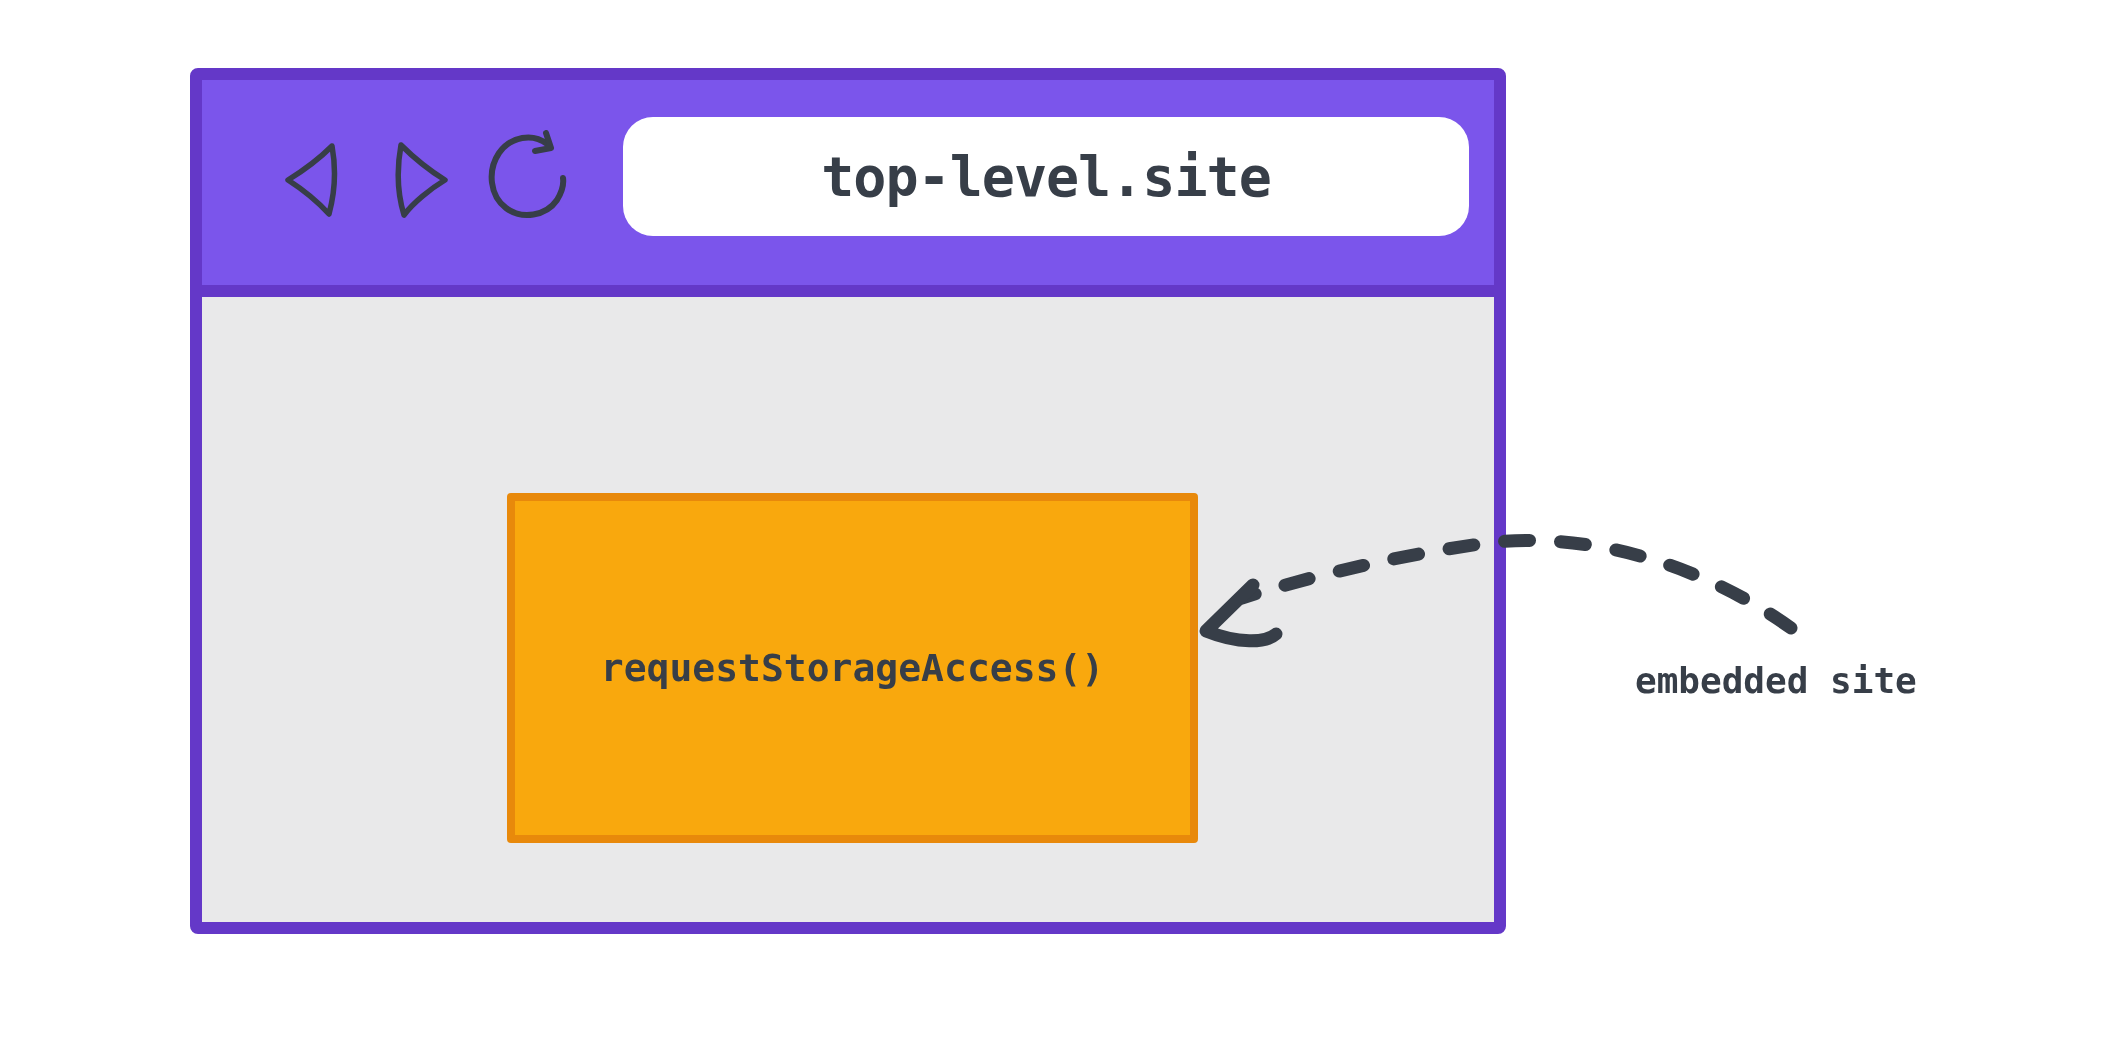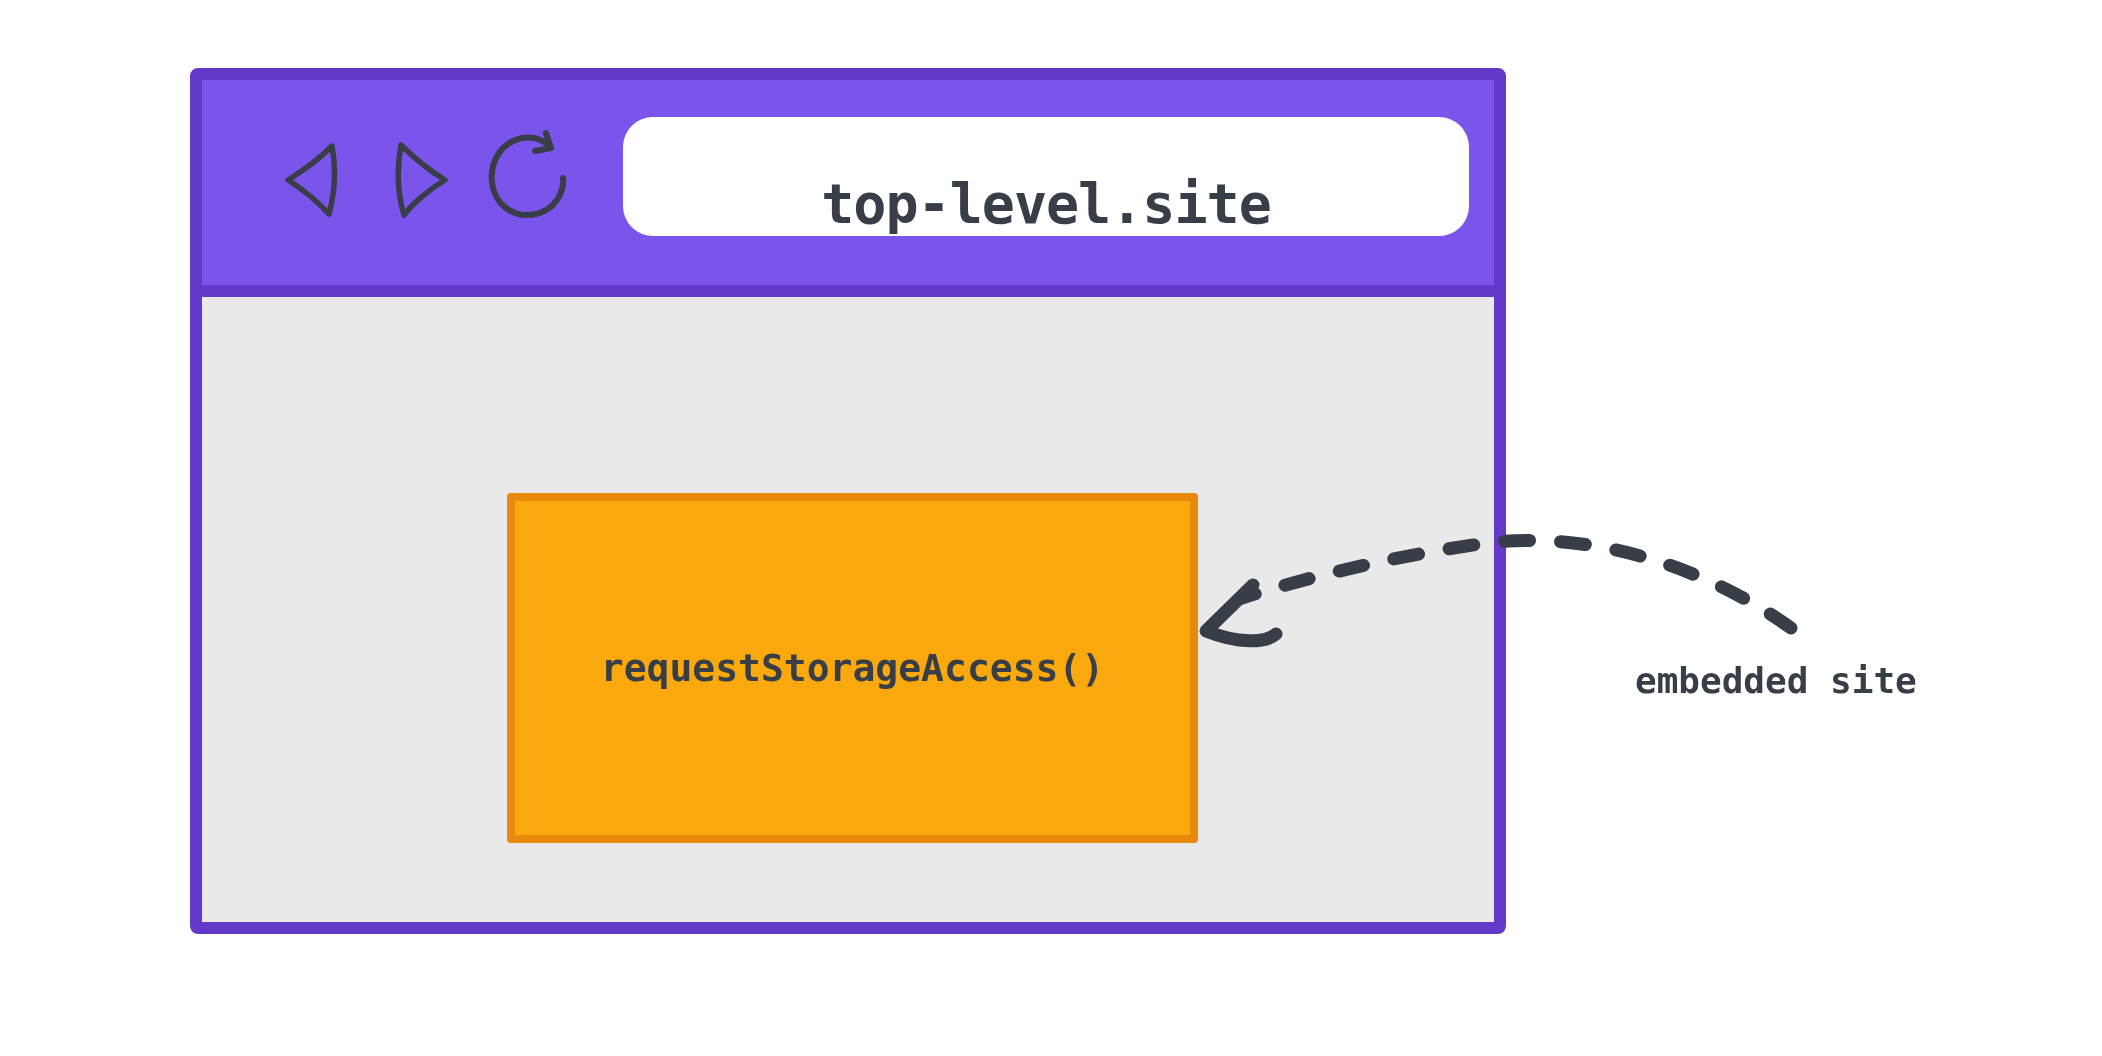--- a/index.html
+++ b/index.html
@@ -36,21 +36,21 @@
   .nav-btn svg{display:block;}
   .btn-back{left:79px; top:59px; width:58px; height:78px;}
   .btn-forward{left:191px; top:58px; width:58px; height:80px;}
   .btn-reload{left:283px; top:50px; width:88px; height:92px;}
 
   .address-bar{
     position:absolute; left:421px; top:37px;
     width:846px; height:119px;
     background:var(--address-bar-white);
     border-radius:30px;
-    display:flex; align-items:flex-end; justify-content:center;
+    display:flex; align-items:center; justify-content:center;
   }
   .address-bar .url{
     font-size:55px; font-weight:700; color:var(--ink);
     letter-spacing:-1px; white-space:nowrap;
   }
 
   .content{
     position:relative;
     width:100%; height:549px;padding-left:44px;
   }

